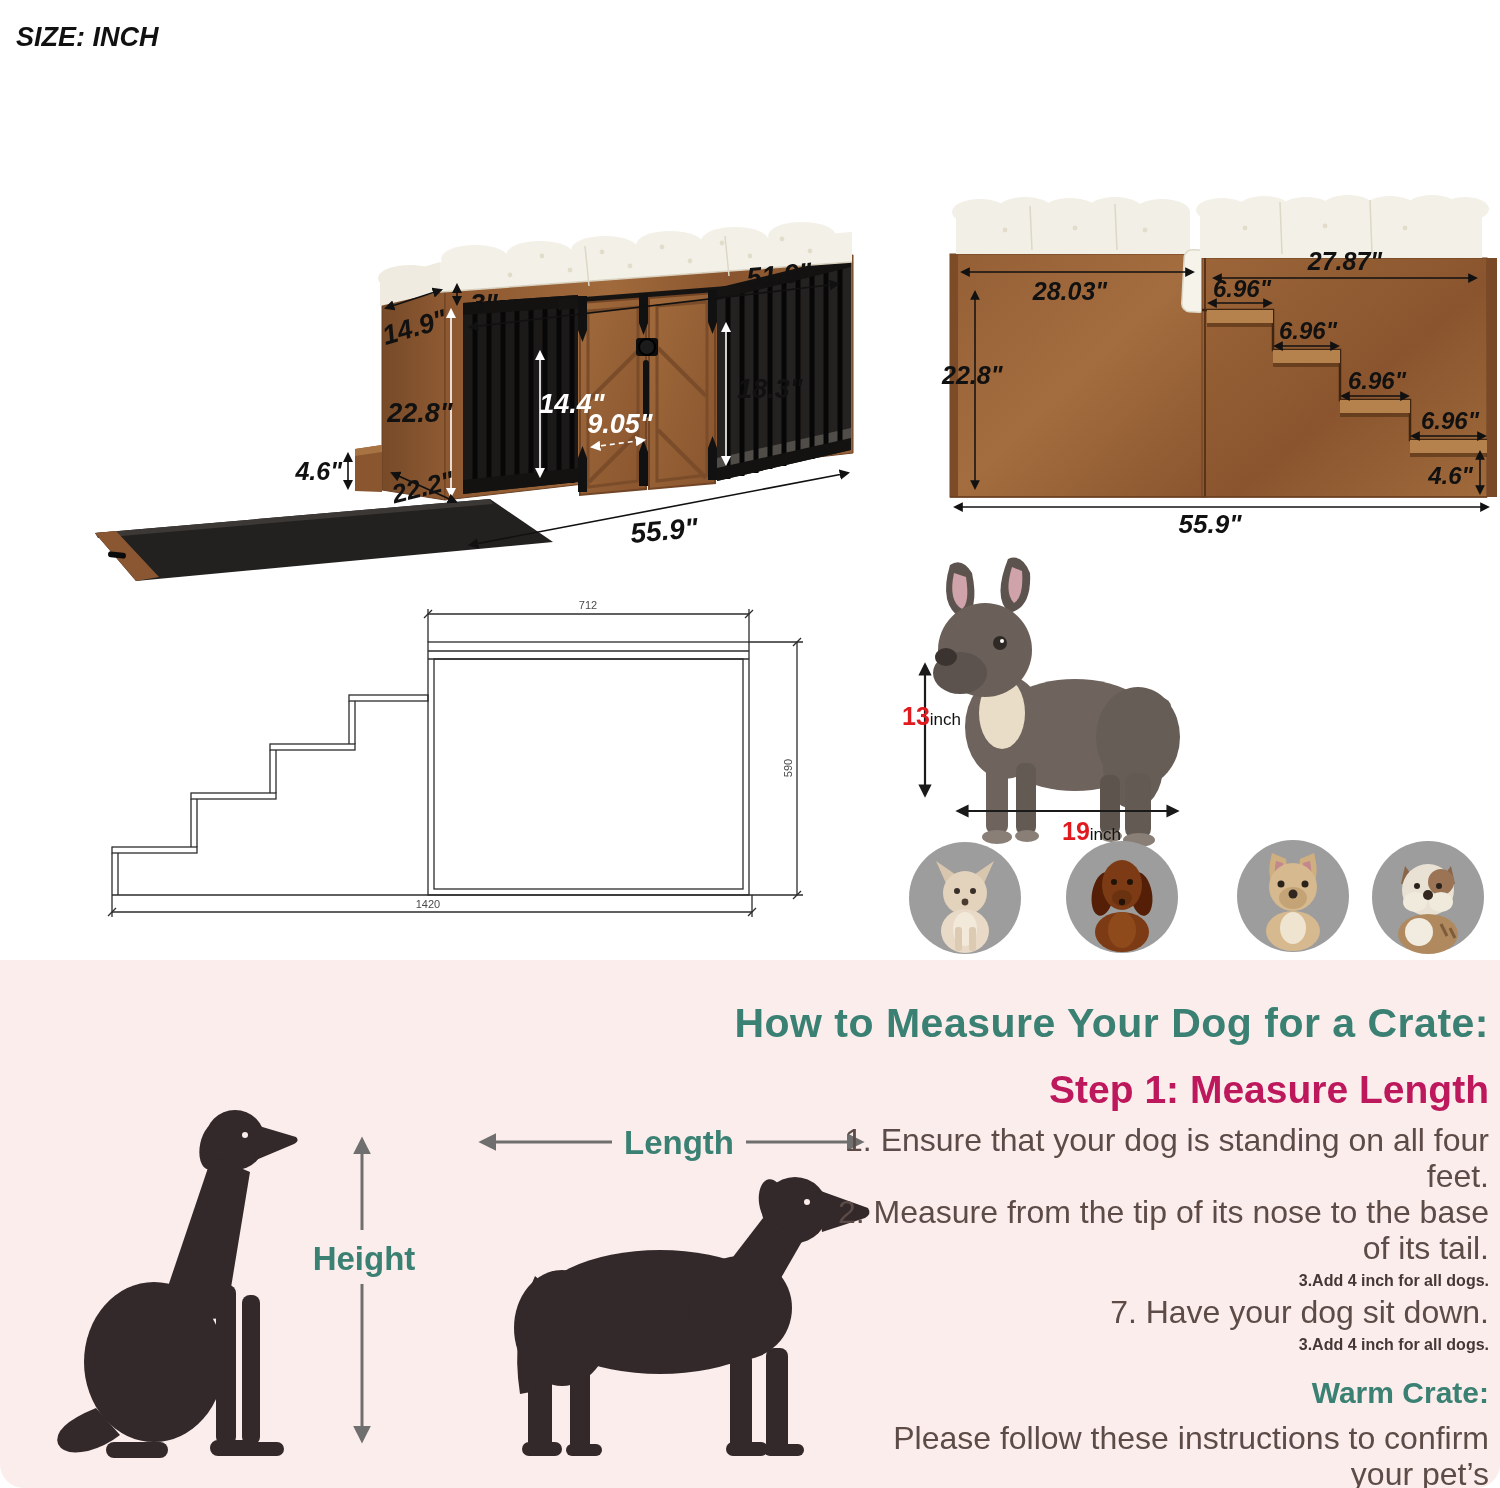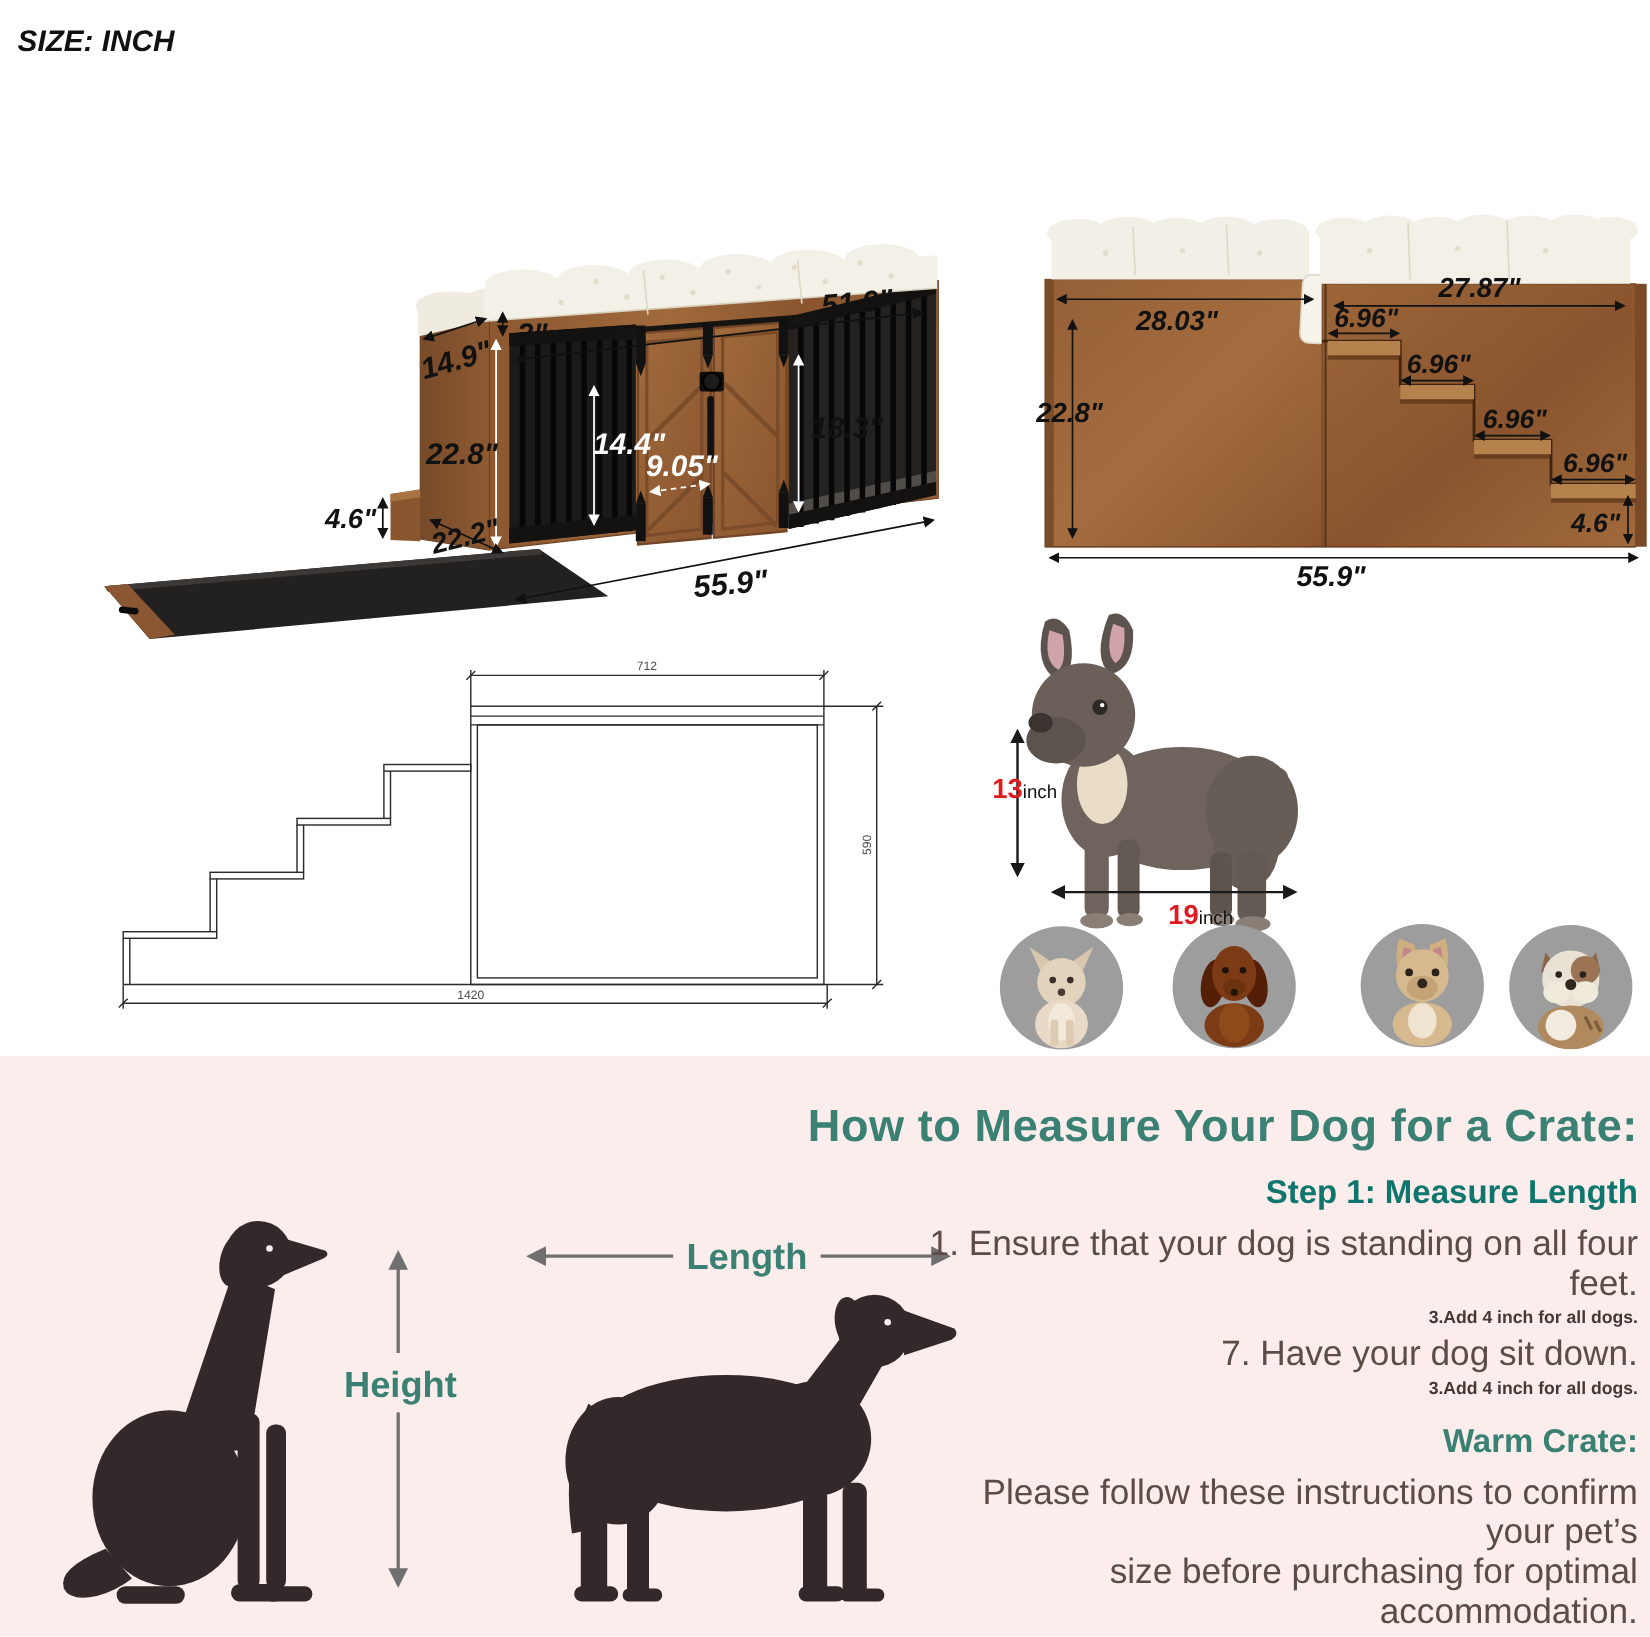--- a/index.html
+++ b/index.html
@@ -1,26 +1,26 @@
 <!DOCTYPE html>
 <html><head>
 <meta charset="utf-8">
 <style>
   html,body{margin:0;padding:0;background:#fff;}
   .canvas{position:relative;width:1500px;height:1488px;background:#ffffff;overflow:hidden;
-          font-family:"Liberation Sans", sans-serif;}
+          font-family:"Liberation Sans", sans-serif;border-radius:24px;}
   .abs{position:absolute;}
   .size-label{left:16px;top:22px;font-size:27px;font-weight:bold;font-style:italic;color:#111;}
   svg text.dim{font-family:"Liberation Sans", sans-serif;font-weight:bold;font-style:italic;fill:#111;}
   svg text.dimw{font-family:"Liberation Sans", sans-serif;font-weight:bold;font-style:italic;fill:#fff;}
   svg text.bp{font-family:"Liberation Sans", sans-serif;fill:#4a4a4a;}
   .pink-band{left:0;top:960px;width:1500px;height:528px;background:#fbedeb;}
   .guide-title{top:1000px;right:11px;font-size:41px;font-weight:bold;color:#3a8173;letter-spacing:.5px;text-align:center;}
   .guide-col{top:1058px;right:11px;width:660px;text-align:right;color:#5c4b47;}
-  .g-step{font-size:30px;font-weight:bold;color:#0f766e;margin:10px 0 10px 0;}
+  .g-step{font-size:39px;font-weight:bold;color:#be185d;margin:10px 0 10px 0;}
   .g-item{font-size:32px;line-height:36px;color:#5c4b47;}
   .g-bold{font-size:16px;font-weight:bold;color:#453734;margin:6px 0 4px 0;}
   .g-warm{font-size:30px;font-weight:bold;color:#3a8173;margin:22px 0 10px 0;}
   .badge{position:absolute;width:114px;height:114px;}
 </style>
 </head>
 <body>
 
 <div class="canvas">
 
@@ -462,20 +462,21 @@
       <line x1="332" y1="60" x2="332" y2="150" marker-start="url(#arG)"></line>
       <line x1="332" y1="204" x2="332" y2="360" marker-end="url(#arG)"></line>
     </g>
     <text x="649" y="74" font-size="33" font-weight="bold" fill="#3a8173" text-anchor="middle" font-family="Liberation Sans, sans-serif">Length</text>
     <text x="334" y="190" font-size="33" font-weight="bold" fill="#3a8173" text-anchor="middle" font-family="Liberation Sans, sans-serif">Height</text>
   </svg>
 
   <div class="abs guide-col">
     <div class="g-step">Step 1: Measure Length</div>
     <div class="g-item">1. Ensure that your dog is standing on all four feet.</div>
+    <div class="g-item">2. Measure from the tip of its nose to the base of its tail.</div>
     <div class="g-bold">3.Add 4 inch for all dogs.</div>
     <div class="g-item">7. Have your dog sit down.</div>
     <div class="g-bold">3.Add 4 inch for all dogs.</div>
     <div class="g-warm">Warm Crate:</div>
     <div class="g-item">Please follow these instructions to confirm your pet’s</div>
     <div class="g-item">size before purchasing for optimal accommodation.</div>
   </div>
 
 </div>
 

